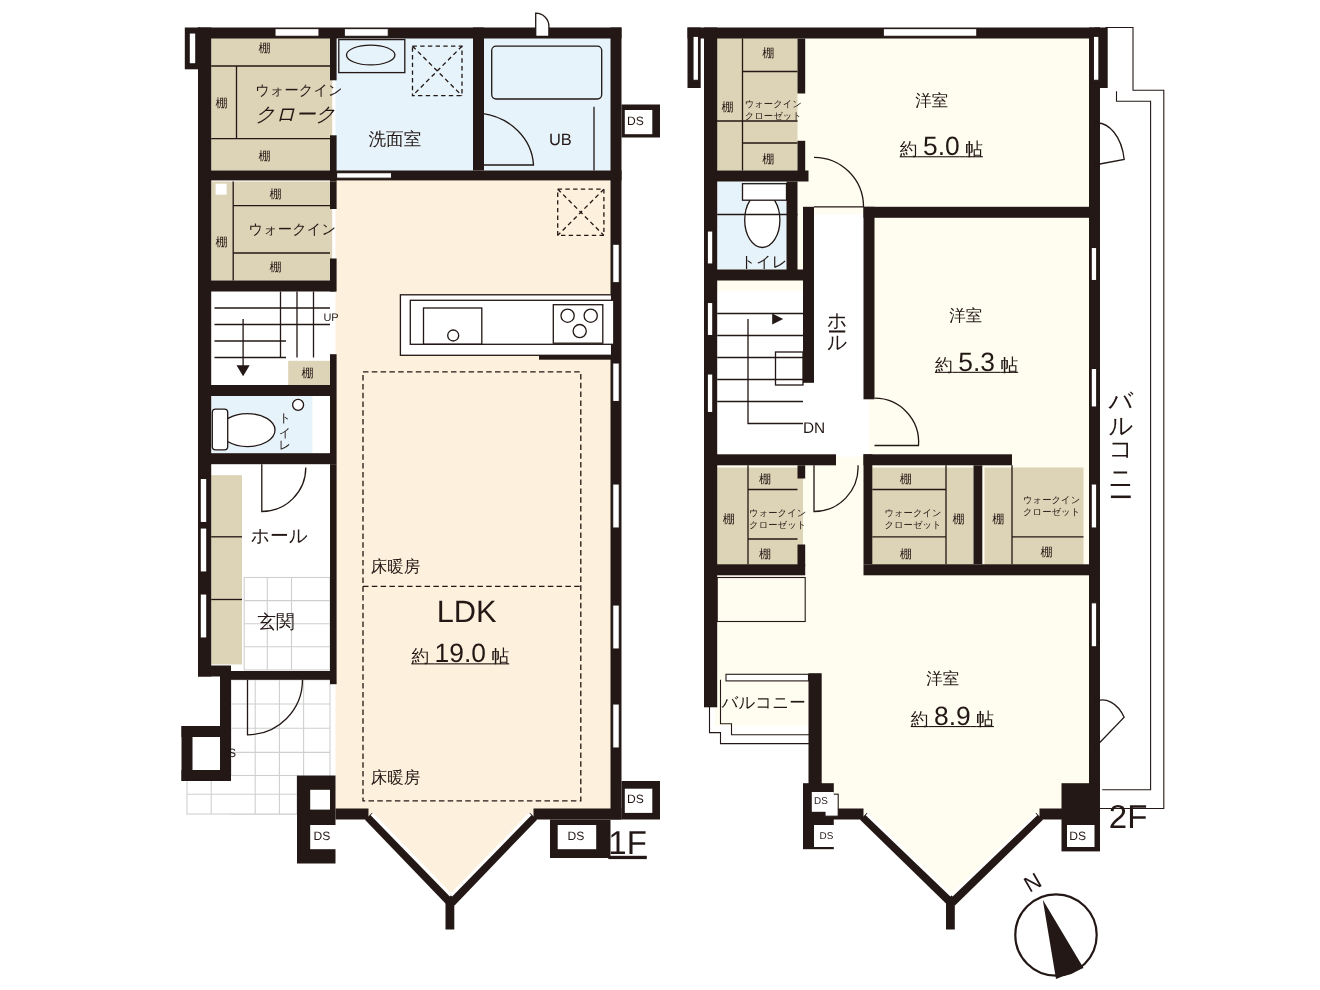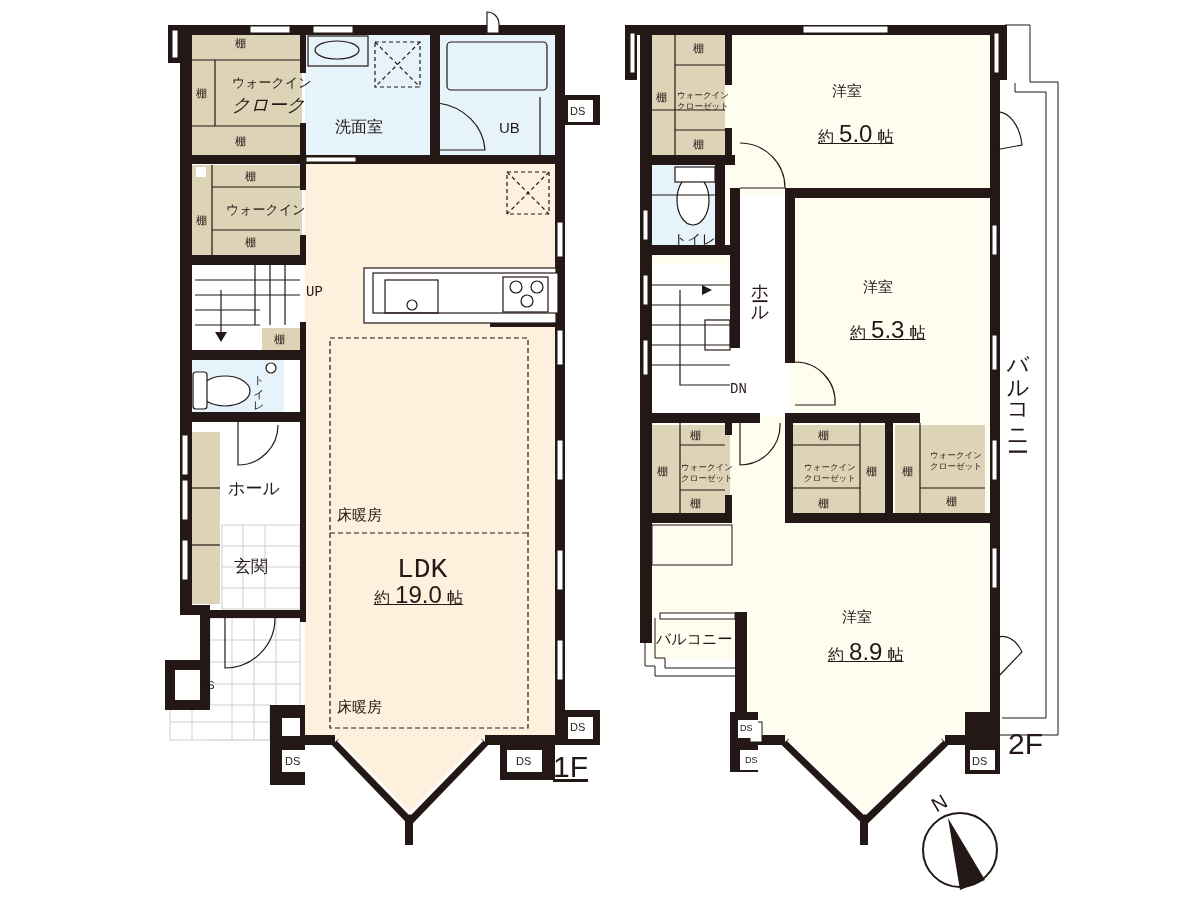--- a/index.html
+++ b/index.html
@@ -294,29 +294,29 @@
   <span class="lbl shelf" style="left:235px;top:136px;">棚</span>
   <span class="lbl" style="left:232px;top:76px;font-size:13px;">ウォークイン</span>
   <span class="lbl" style="left:232px;top:96px;font-size:18px;font-style:italic;">クローク</span>
   <span class="lbl" style="left:335px;top:119px;font-size:16px;">洗面室</span>
   <span class="lbl" style="left:499px;top:120px;font-size:15px;font-family:'Liberation Sans',sans-serif;">UB</span>
   <span class="lbl ds" style="left:570px;top:106px;">DS</span>
   <span class="lbl shelf" style="left:245px;top:171px;">棚</span>
   <span class="lbl shelf" style="left:196px;top:215px;">棚</span>
   <span class="lbl shelf" style="left:245px;top:237px;">棚</span>
   <span class="lbl" style="left:226px;top:203px;font-size:13px;">ウォークイン</span>
-  <span class="lbl" style="left:306px;top:285px;font-size:14px;font-family:Liberation Mono, monospace;">UP</span>
+  <span class="lbl" style="left:294px;top:285px;font-size:10px;font-family:Liberation Sans, sans-serif;">UP</span>
   <span class="lbl shelf" style="left:274px;top:334px;">棚</span>
   <span class="lbl vert" style="left:253px;top:368px;font-size:11px;">トイレ</span>
   <span class="lbl" style="left:228px;top:480px;font-size:17px;">ホール</span>
   <span class="lbl" style="left:234px;top:558px;font-size:17px;">玄関</span>
   <span class="lbl ds" style="left:180px;top:680px;padding-left:20px;">PS</span>
   <span class="lbl" style="left:337px;top:508px;font-size:15px;">床暖房</span>
   <span class="lbl" style="left:337px;top:700px;font-size:15px;">床暖房</span>
-  <span class="lbl" style="left:397px;top:542px;font-size:28px;font-family:Liberation Mono, monospace;margin-top:14px;">LDK</span>
+  <span class="lbl" style="left:397px;top:542px;font-size:28px;font-family:Liberation Sans, sans-serif;">LDK</span>
   <span class="lbl size" style="left:374px;top:583px;">
     <span>約</span>
     <span class="num">19.0</span>
     <span>帖</span>
   </span>
   <span class="lbl ds" style="left:570px;top:722px;">DS</span>
   <span class="lbl ds" style="left:516px;top:756px;">DS</span>
   <span class="lbl ds" style="left:285px;top:756px;">DS</span>
   <span class="lbl floor" style="left:553px;top:752px;text-decoration:underline;">1F</span>
 </div>
@@ -330,21 +330,21 @@
     <div>クローゼット</div>
   </div>
   <span class="lbl room" style="left:832px;top:84px;">洋室</span>
   <span class="lbl size" style="left:818px;top:122px;">
     <span>約</span>
     <span class="num">5.0</span>
     <span>帖</span>
   </span>
   <span class="lbl" style="left:673px;top:232px;font-size:14px;">トイレ</span>
   <span class="lbl vert" style="left:751px;top:272px;font-size:18px;">ホール</span>
-  <span class="lbl" style="left:730px;top:382px;font-size:14px;font-family:Liberation Mono, monospace;">DN</span>
+  <span class="lbl" style="left:730px;top:382px;font-size:14px;font-family:Liberation Sans, sans-serif;">DN</span>
   <span class="lbl room" style="left:863px;top:280px;">洋室</span>
   <span class="lbl size" style="left:850px;top:318px;">
     <span>約</span>
     <span class="num">5.3</span>
     <span>帖</span>
   </span>
   <span class="lbl vert" style="left:1007px;top:340px;font-size:22px;">バルコニー</span>
 
   <span class="lbl shelf" style="left:690px;top:430px;">棚</span>
   <span class="lbl shelf" style="left:657px;top:466px;">棚</span>

